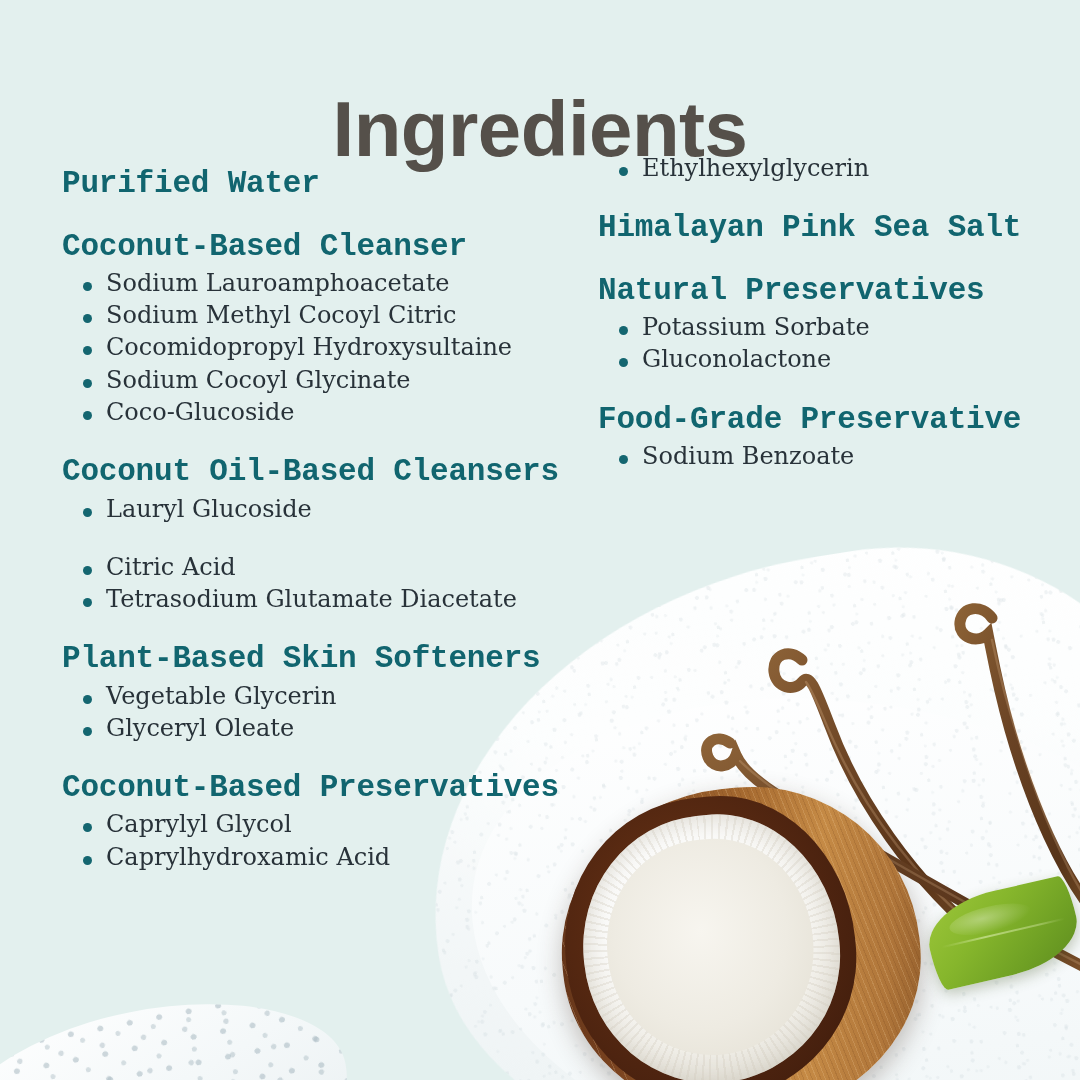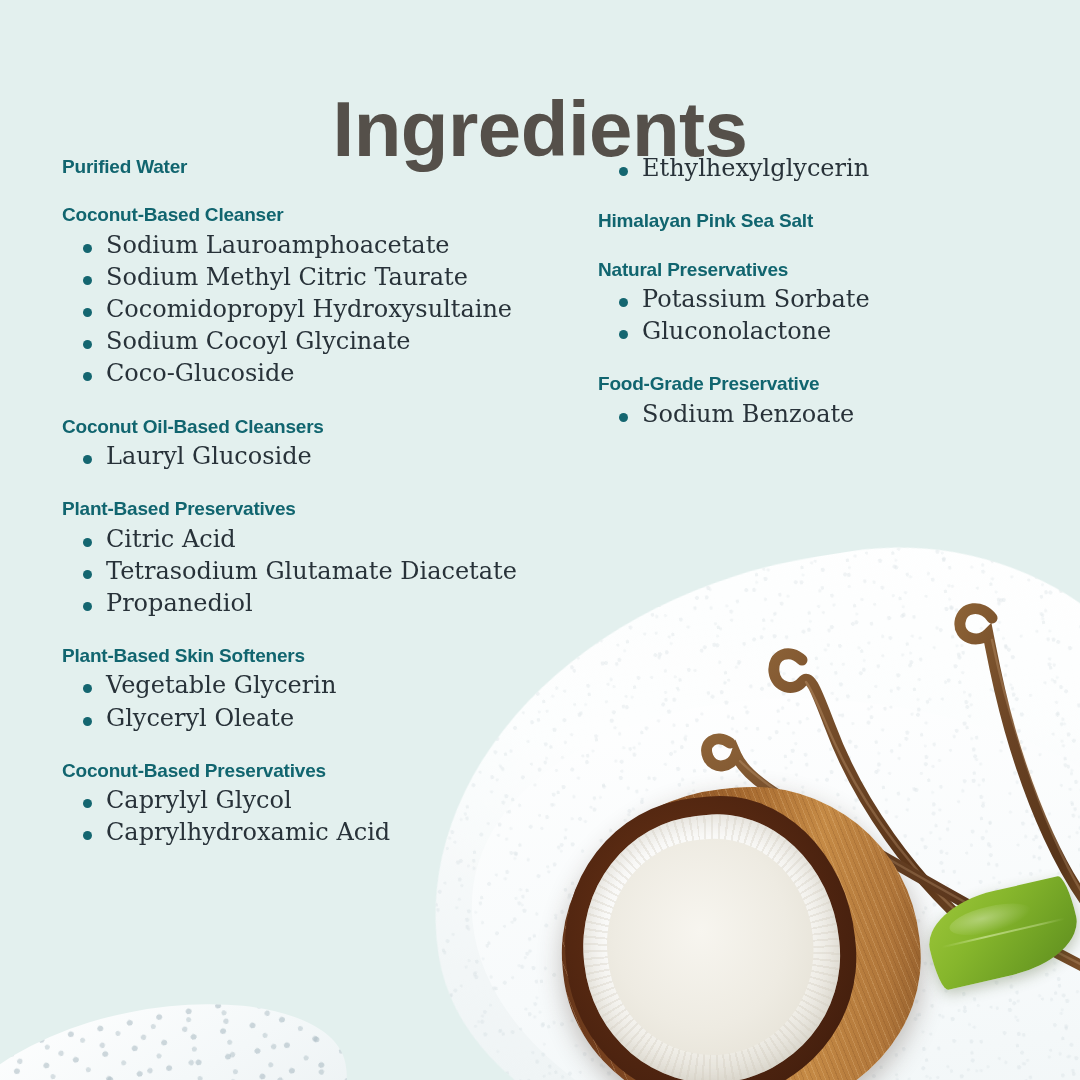--- a/index.html
+++ b/index.html
@@ -236,27 +236,27 @@
     position: absolute;
     top: 152px;
   }
   #col-left  { left: 62px;  width: 520px; }
   #col-right { left: 598px; width: 450px; }
 
   .group { margin-bottom: 26px; }
   .group:last-child { margin-bottom: 0; }
 
   .group-heading {
-    font-family: Liberation Sans, sans-serif;
-    font-size: 19px;
+    font-family: Liberation Mono, monospace;
+    font-size: 31px;
     font-weight: 700;
     color: #11656f;
     line-height: 1.18;
     letter-spacing: -0.2px;
-    margin: 4px 0 2px 0;
+    margin: 14px 0 2px 0;
   }
 
   .item-list {
     list-style: none;
     margin: 0;
     padding: 0 0 0 18px;
   }
   .item {
     position: relative;
     font-family: "DejaVu Serif", "Liberation Serif", serif;
@@ -361,38 +361,36 @@
     <h1 id="page-title">Ingredients</h1>
 
     <div class="column" id="col-left">
         <div class="group">
           <div class="group-heading">Purified Water</div>
         </div>
         <div class="group">
           <div class="group-heading">Coconut-Based Cleanser</div>
           <ul class="item-list">
             <li class="item">Sodium Lauroamphoacetate</li>
-            <li class="item">Sodium Methyl Citric Taurate</li>
+            <li class="item">Sodium Methyl Cocoyl Citric</li>
             <li class="item">Cocomidopropyl Hydroxysultaine</li>
             <li class="item">Sodium Cocoyl Glycinate</li>
             <li class="item">Coco-Glucoside</li>
           </ul>
         </div>
         <div class="group">
           <div class="group-heading">Coconut Oil-Based Cleansers</div>
           <ul class="item-list">
             <li class="item">Lauryl Glucoside</li>
           </ul>
         </div>
         <div class="group">
-          <div class="group-heading">Plant-Based Preservatives</div>
           <ul class="item-list">
             <li class="item">Citric Acid</li>
             <li class="item">Tetrasodium Glutamate Diacetate</li>
-            <li class="item">Propanediol</li>
           </ul>
         </div>
         <div class="group">
           <div class="group-heading">Plant-Based Skin Softeners</div>
           <ul class="item-list">
             <li class="item">Vegetable Glycerin</li>
             <li class="item">Glyceryl Oleate</li>
           </ul>
         </div>
         <div class="group">

